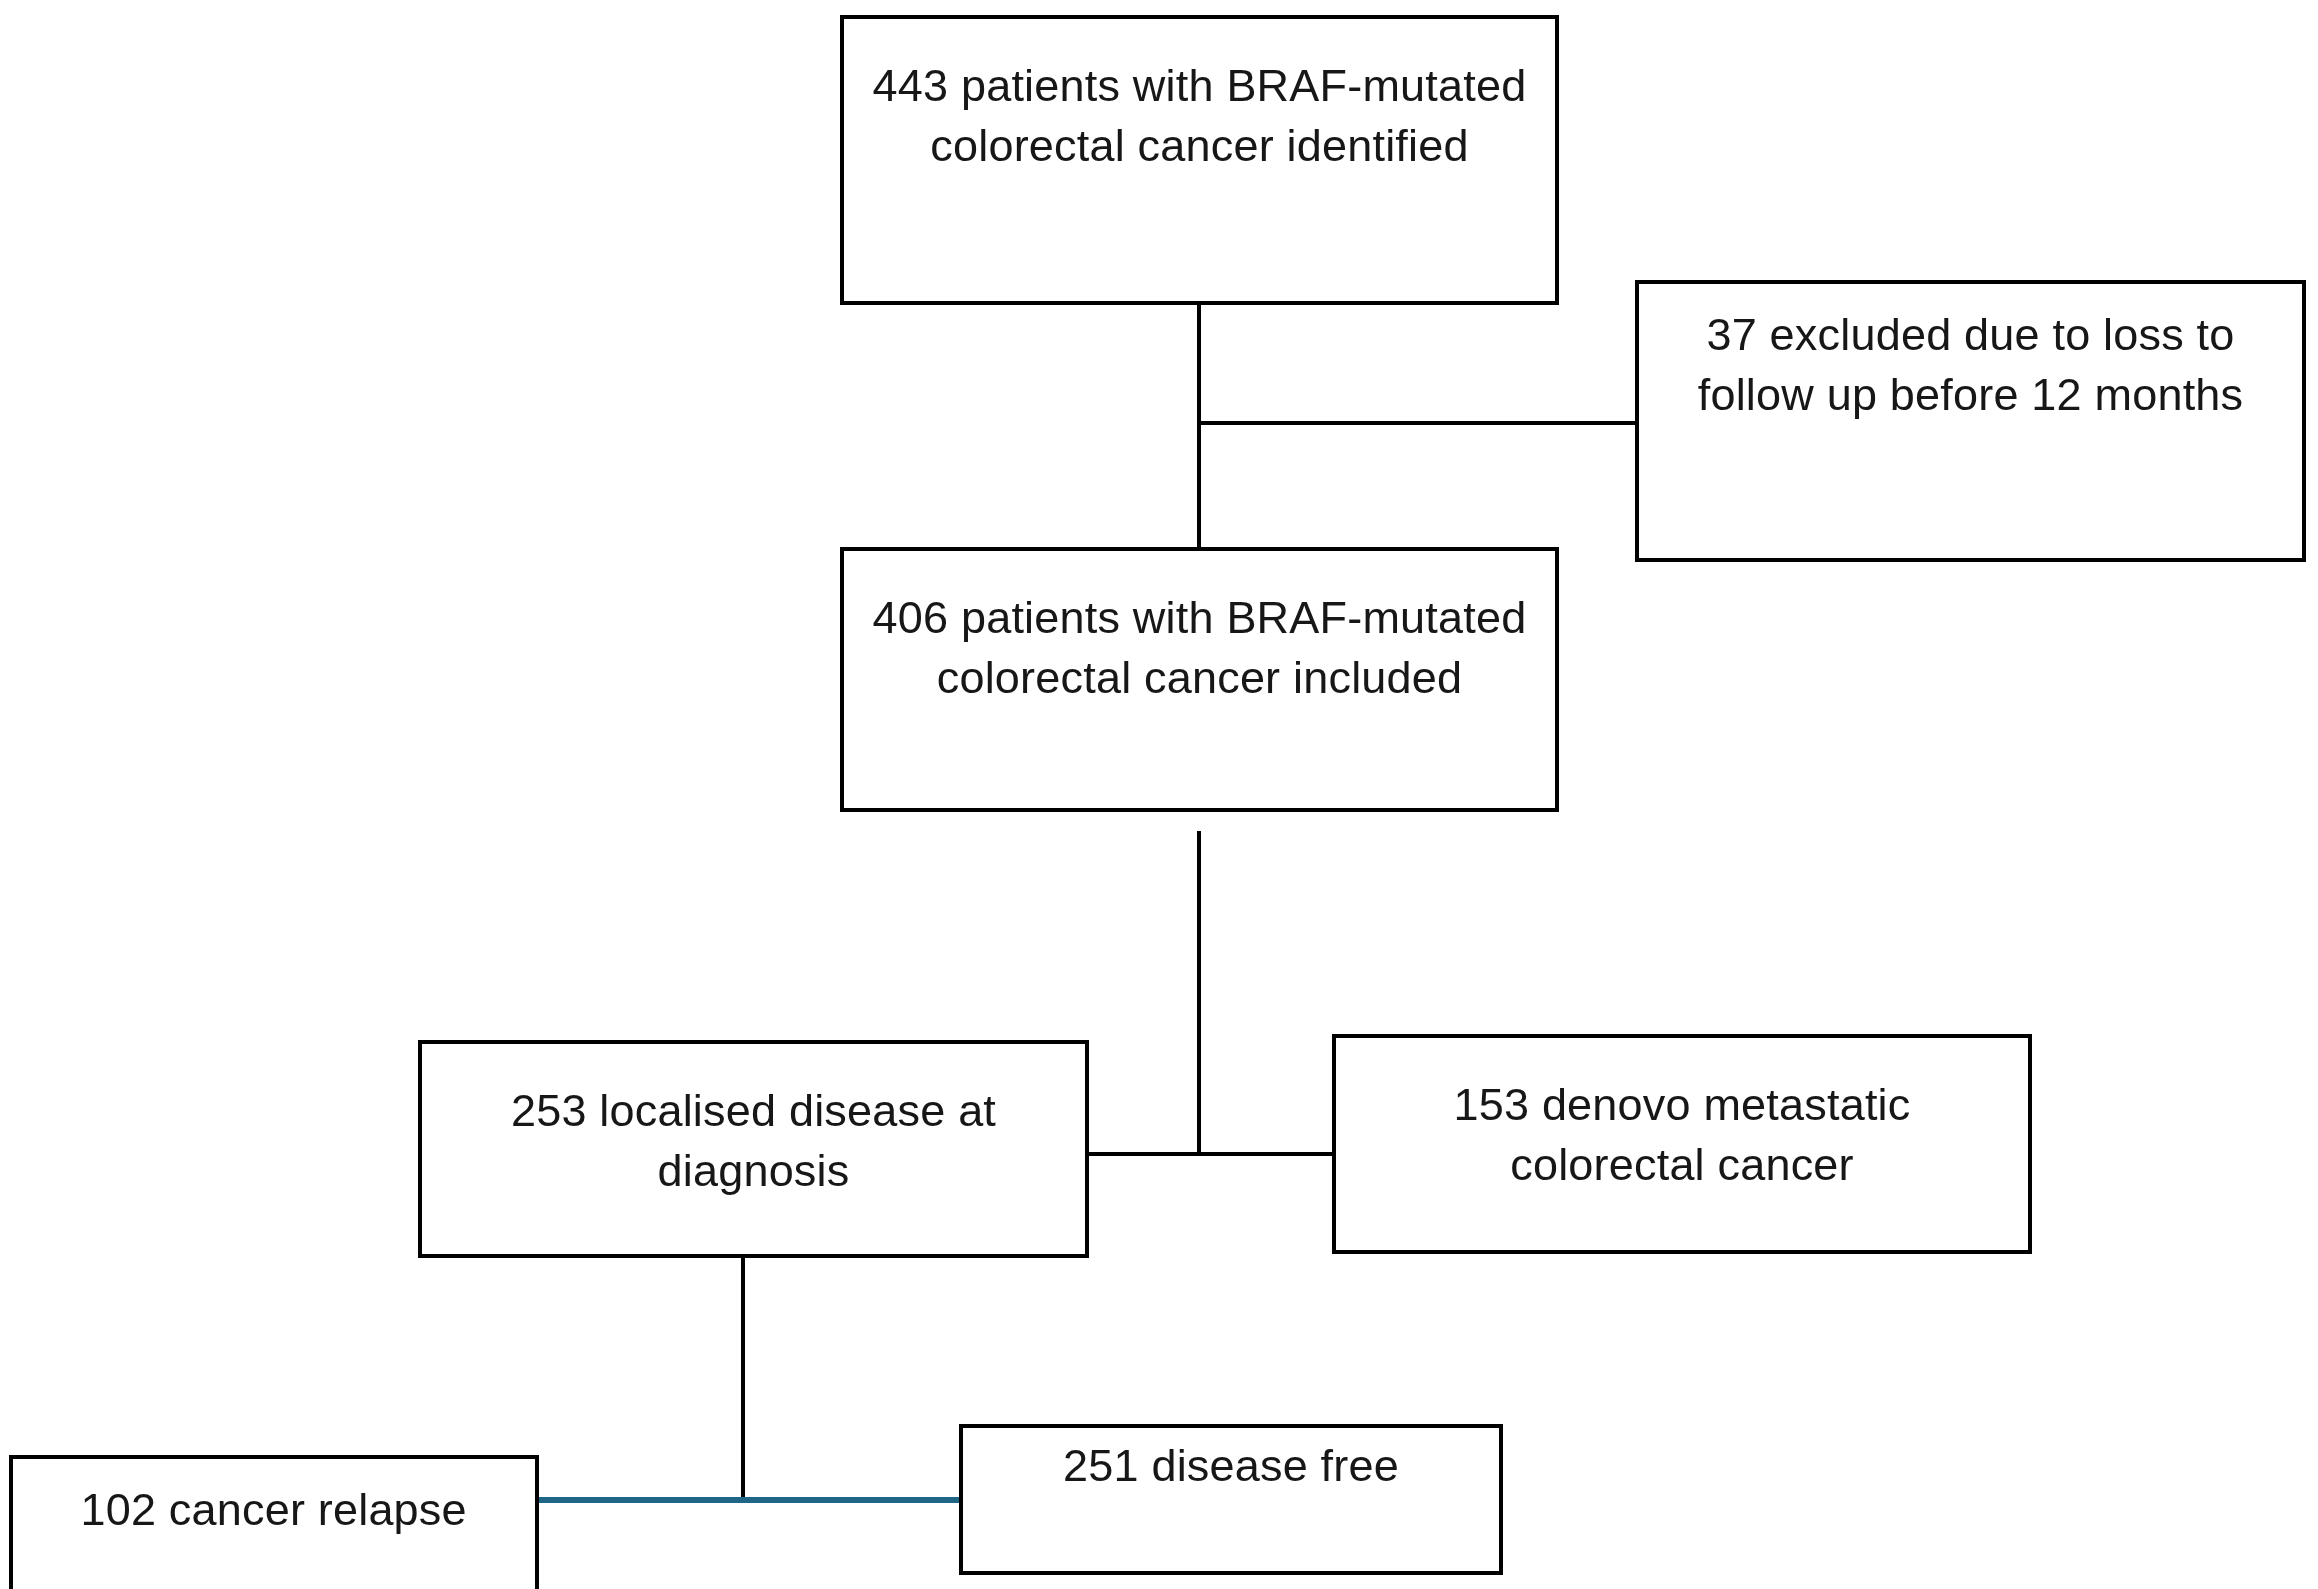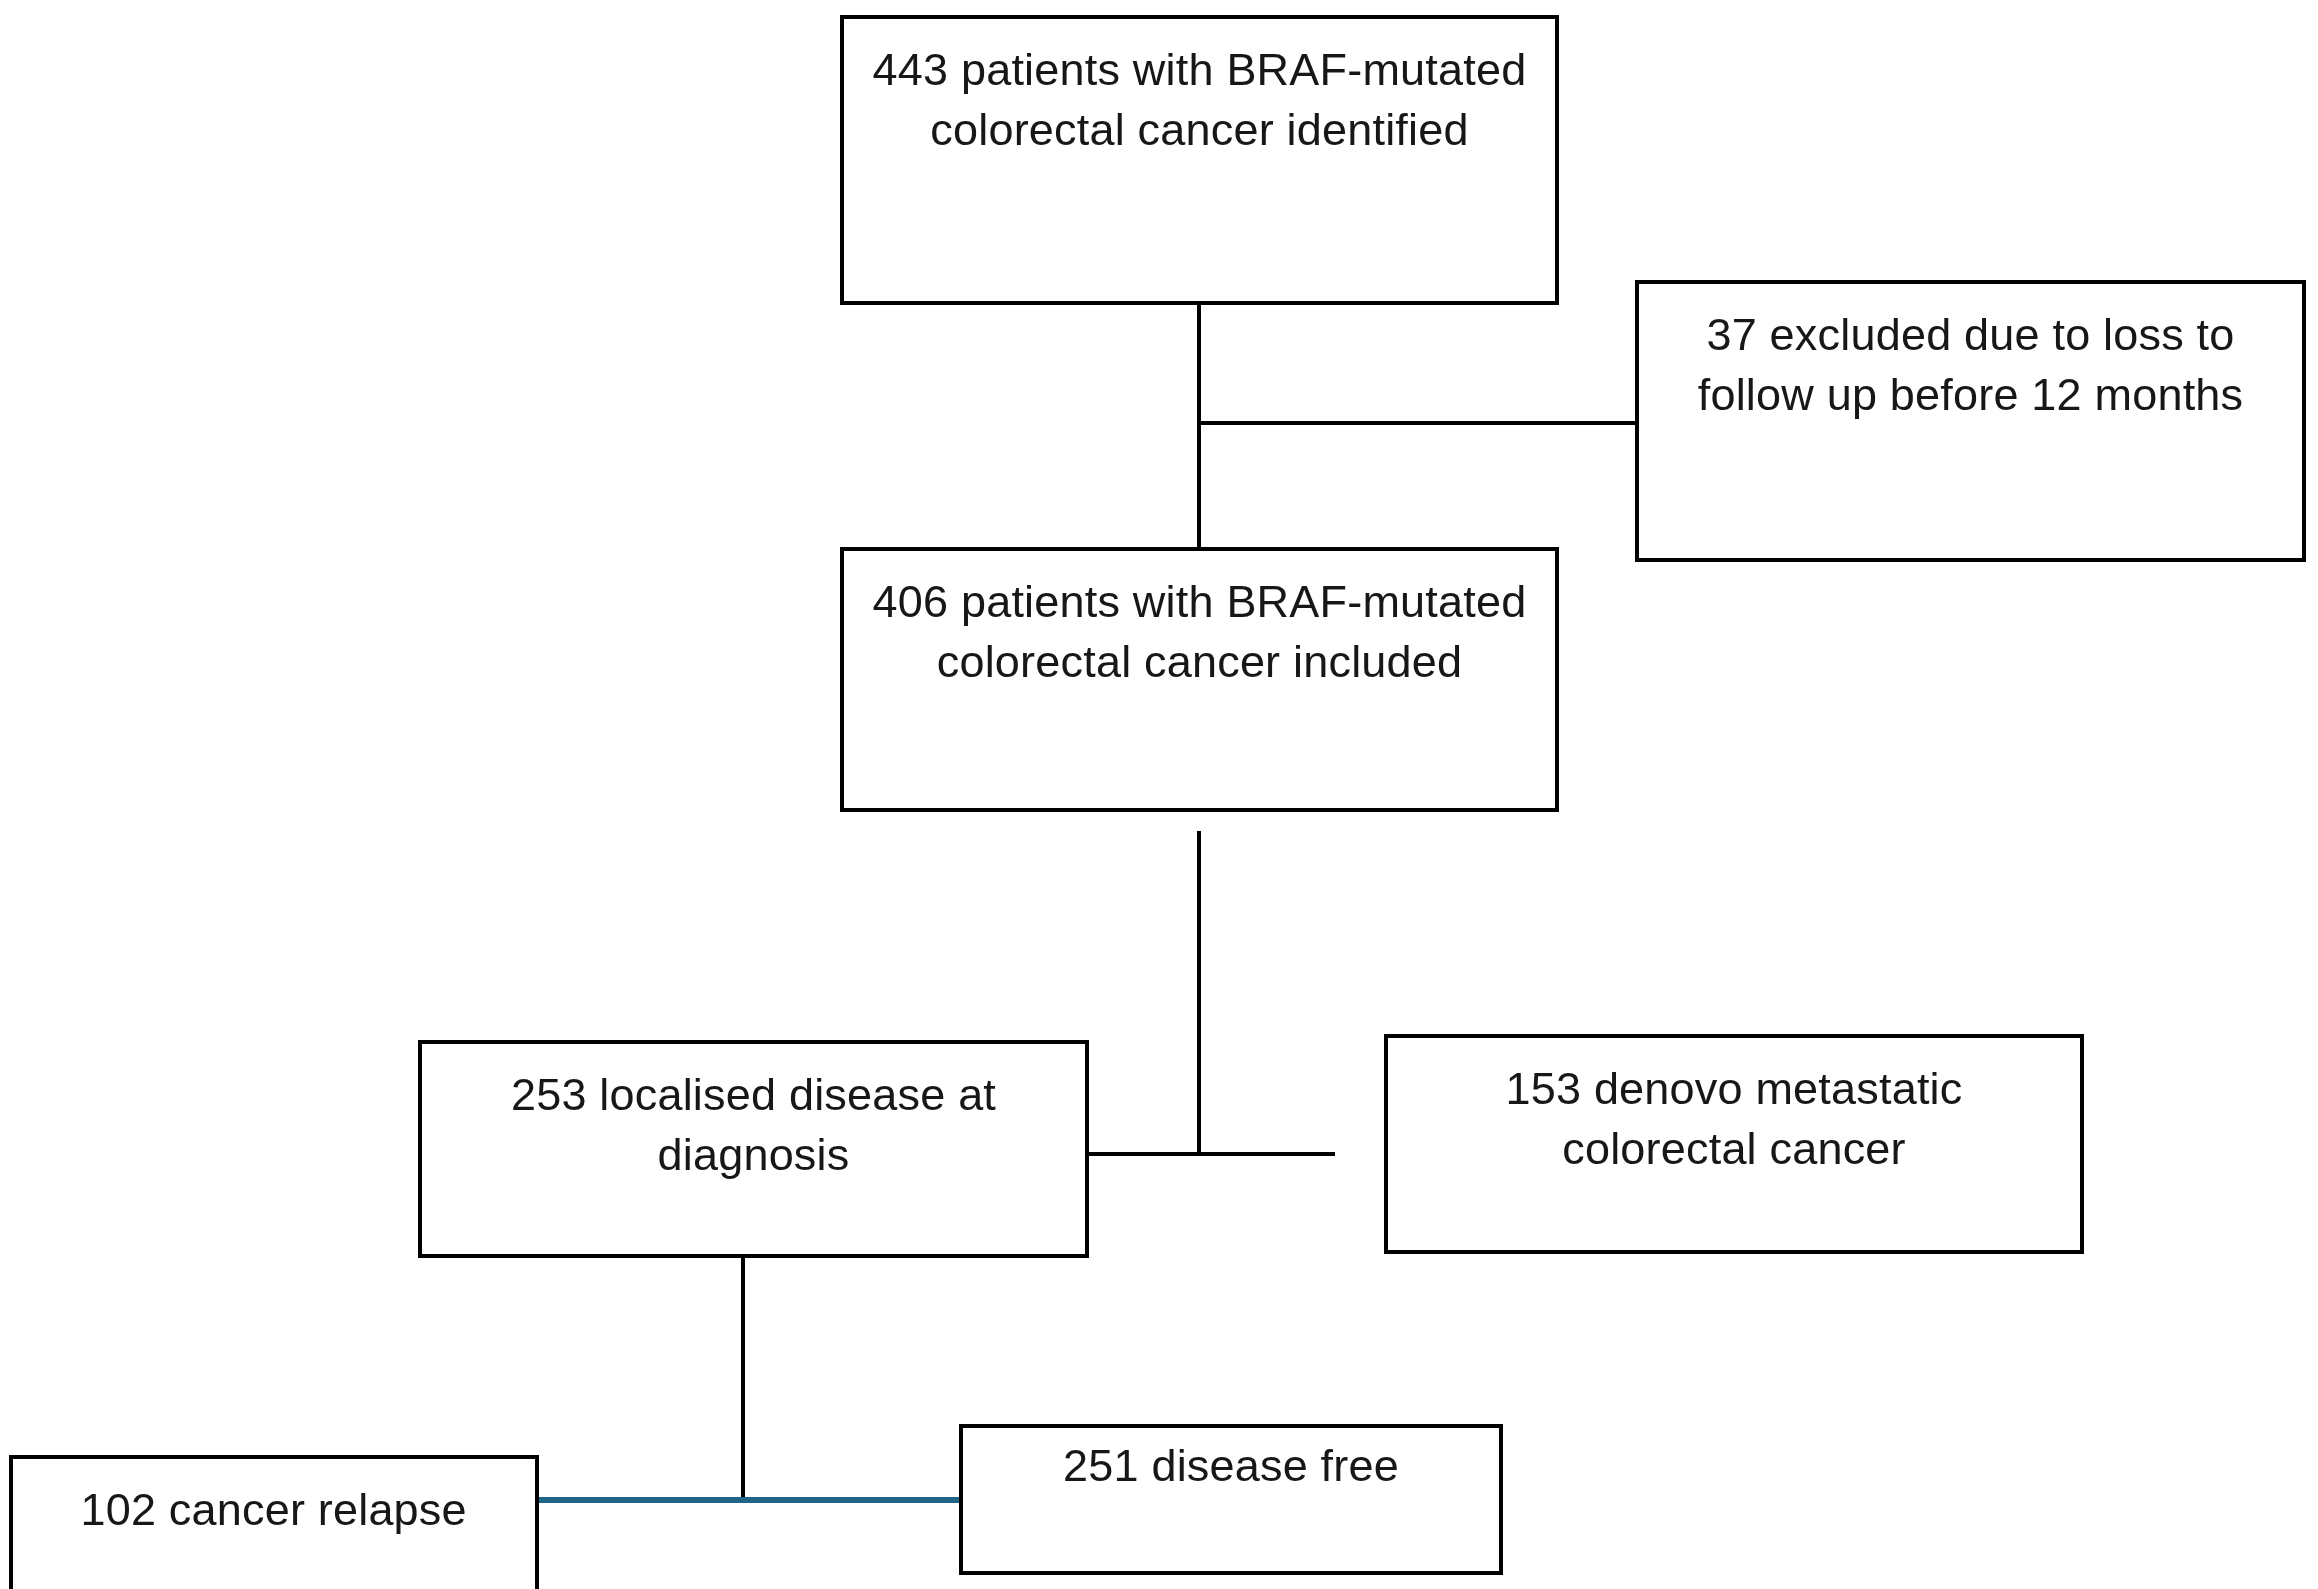--- a/index.html
+++ b/index.html
@@ -32,21 +32,21 @@
     z-index: 3;
   }
   .node .node-text {
     display: block;
     width: 100%;
     padding: 0 19px;
     white-space: pre-line;
   }
   
   .pad-top-28 .node-text { padding-top: 8px; }
-  .pad-top-36 .node-text { padding-top: 21px; }
+  .pad-top-36 .node-text { padding-top: 21px; margin-top: 16px; }
   .pad-top-44 .node-text { padding-top: 21px; }
 
   .edge {
     position: absolute;
     background: #000000;
     z-index: 1;
   }
   .edge-v { width: 4.3px; }
   .edge-h { height: 4.3px; }
   .edge-teal { background: #1f6585; height: 6px; }
@@ -79,21 +79,21 @@
   </div>
 
   <div class="node pad-top-36" style="left:840px; top:547px; width:719px; height:265px;">
     <span class="node-text">406 patients with BRAF-mutated colorectal cancer included</span>
   </div>
 
   <div class="node pad-top-36" style="left:418px; top:1040px; width:671px; height:218px;">
     <span class="node-text">253 localised disease at diagnosis</span>
   </div>
 
-  <div class="node pad-top-36" style="left:1384px; top:1034px; width:700px; height:220px;">
+  <div class="node pad-top-36" style="left:1332px; top:1034px; width:700px; height:220px;">
     <span class="node-text">153 denovo metastatic colorectal cancer</span>
   </div>
 
   <div class="node pad-top-44" style="left:8.6px; top:1418px; width:530px; height:152px;margin-top:37px;">
     <span class="node-text">102 cancer relapse</span>
   </div>
 
   <div class="node pad-top-28" style="left:959px; top:1424px; width:544px; height:151px;">
     <span class="node-text">251 disease free</span>
   </div>

